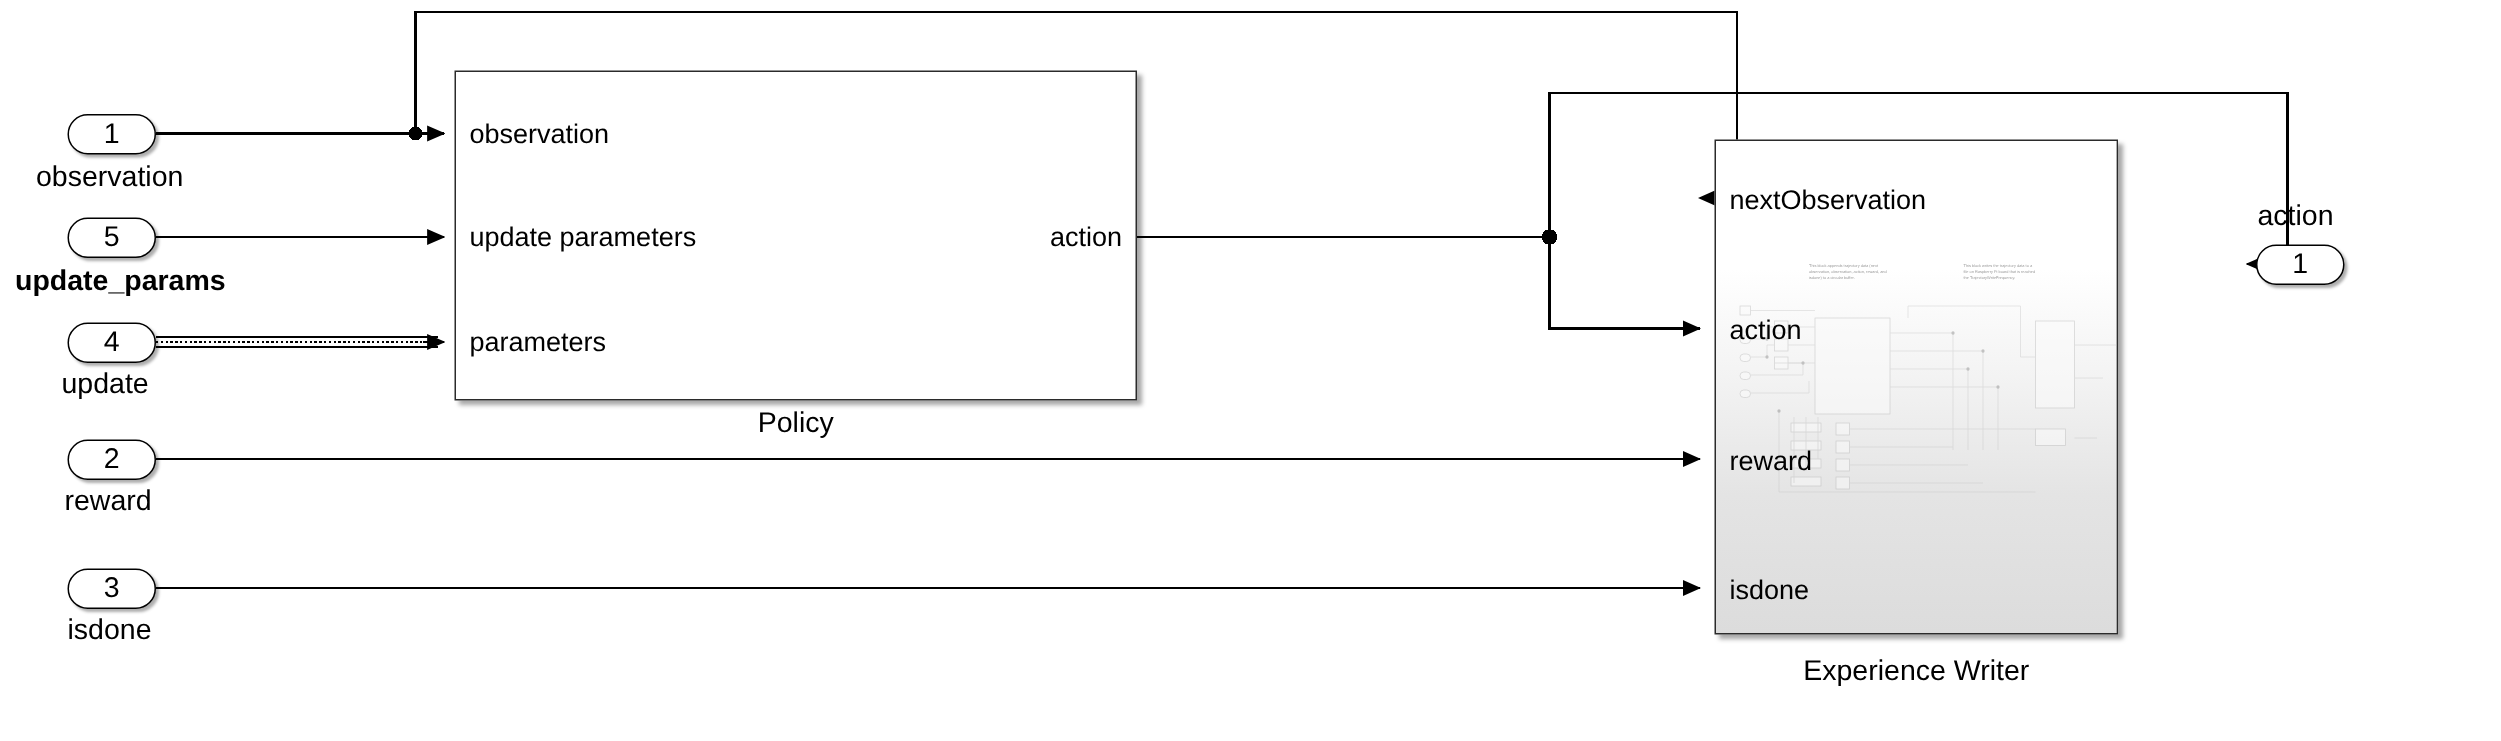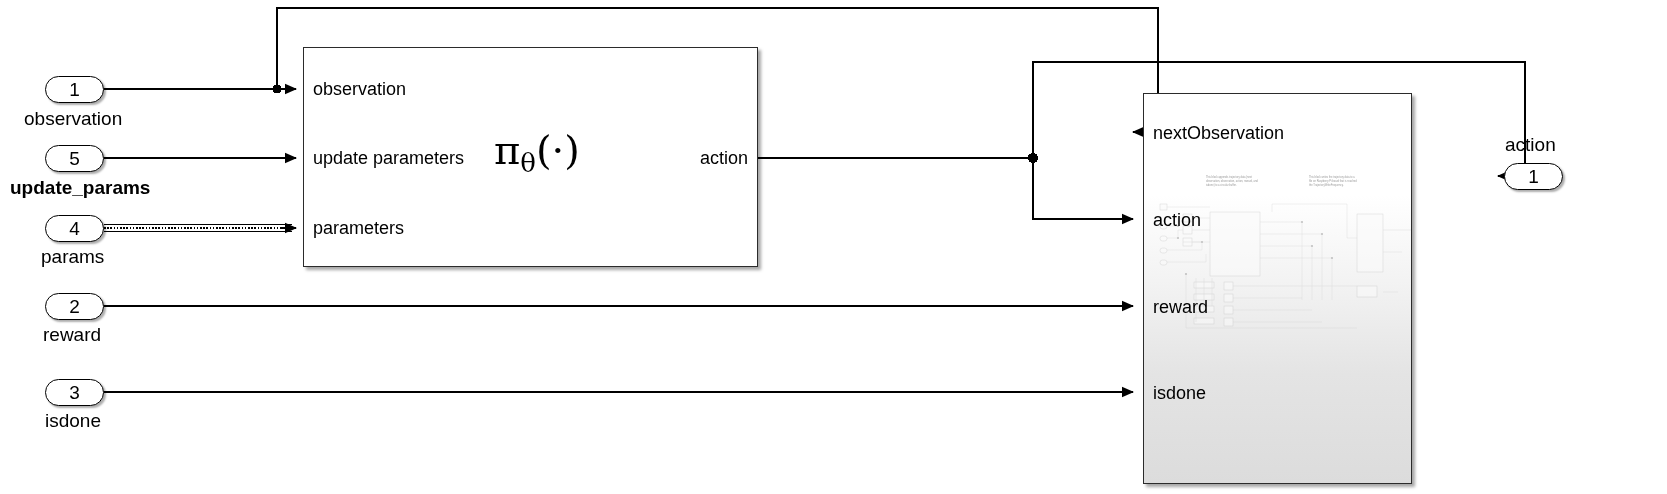--- a/index.html
+++ b/index.html
@@ -131,21 +131,21 @@
   <div class="port-caption" style="left:24px;top:108px;">observation</div>
 
   <div class="port" style="left:45px;top:145px;width:59px;height:27px;">
     <span>5</span>
   </div>
   <div class="port-caption" style="left:10px;top:177px;font-weight:bold;">update_params</div>
 
   <div class="port" style="left:45px;top:215px;width:59px;height:27px;">
     <span>4</span>
   </div>
-  <div class="port-caption" style="left:41px;top:246px;">params</div>
+  <div class="port-caption" style="left:41px;top:246px;">update</div>
 
   <div class="port" style="left:45px;top:293px;width:59px;height:27px;">
     <span>2</span>
   </div>
   <div class="port-caption" style="left:43px;top:324px;">reward</div>
 
   <div class="port" style="left:45px;top:379px;width:59px;height:27px;">
     <span>3</span>
   </div>
   <div class="port-caption" style="left:45px;top:410px;">isdone</div>
@@ -154,26 +154,24 @@
     <span>1</span>
   </div>
   <div class="port-caption" style="left:1505px;top:134px;">action</div>
 
   <div class="block" style="left:303px;top:47px;width:455px;height:220px;">
     <div class="port-label" style="left:9px;top:31px;">observation</div>
     <div class="port-label" style="left:9px;top:100px;">update parameters</div>
     <div class="port-label" style="left:9px;top:170px;text-align:right;">parameters</div>
     <div class="port-label right" style="right:9px;top:100px;">action</div>
 
-    <div class="policy-glyph" style="left:190px;top:79px;">
-      <span>π</span><span class="sub">θ</span><span>(·)</span>
-    </div>
-  </div>
-
-  <div class="block" style="left:1143px;top:93px;width:269px;height:391px;">
+  </div>
+  <div class="block-caption" style="left:303px;top:272px;width:455px;">Policy</div>
+
+  <div class="block" style="left:1143px;top:93px;width:269px;height:330px;">
     <div class="ew-fill"></div>
 
     <svg class="ew-thumb" style="left:8px;top:88px;width:320px;height:150px;" viewBox="0 0 320 150" xmlns="http://www.w3.org/2000/svg">
       <g stroke="#b8b8b8" stroke-width="0.55" fill="#fbfbfb">
 
         <rect x="8" y="22" width="7" height="6"></rect>
         <rect x="31" y="32" width="9" height="8"></rect>
         <rect x="8" y="42" width="7" height="5" rx="2.5"></rect>
         <rect x="31" y="44" width="9" height="8"></rect>
         <rect x="8" y="54" width="7" height="5" rx="2.5"></rect>
@@ -242,14 +240,15 @@
 isdone) to a circular buffer.</div>
     <div class="ew-thumb-note" style="left:165px;top:82px;width:72px;">This block writes the trajectory data to a
 file on Raspberry Pi board that is reached
 the TrajectoryWriteFrequency.</div>
 
     <div class="port-label" style="left:9px;top:29px;">nextObservation</div>
     <div class="port-label" style="left:9px;top:116px;">action</div>
     <div class="port-label" style="left:9px;top:203px;">reward</div>
     <div class="port-label" style="left:9px;top:289px;">isdone</div>
   </div>
+  <div class="block-caption" style="left:1143px;top:437px;width:269px;">Experience Writer</div>
 
 </div>
 
 </body></html>

